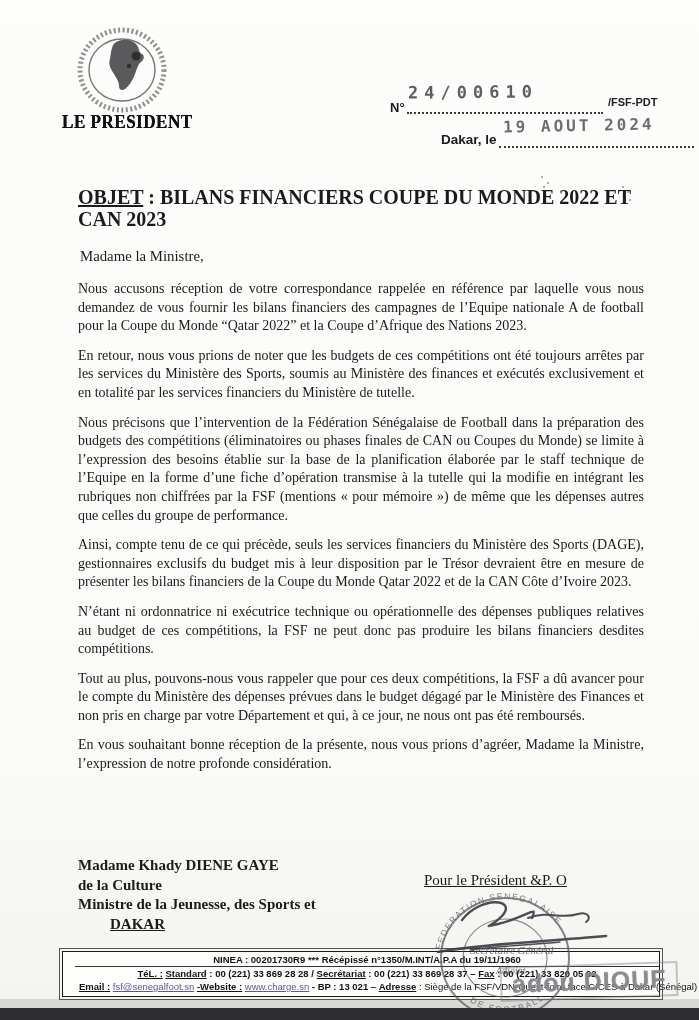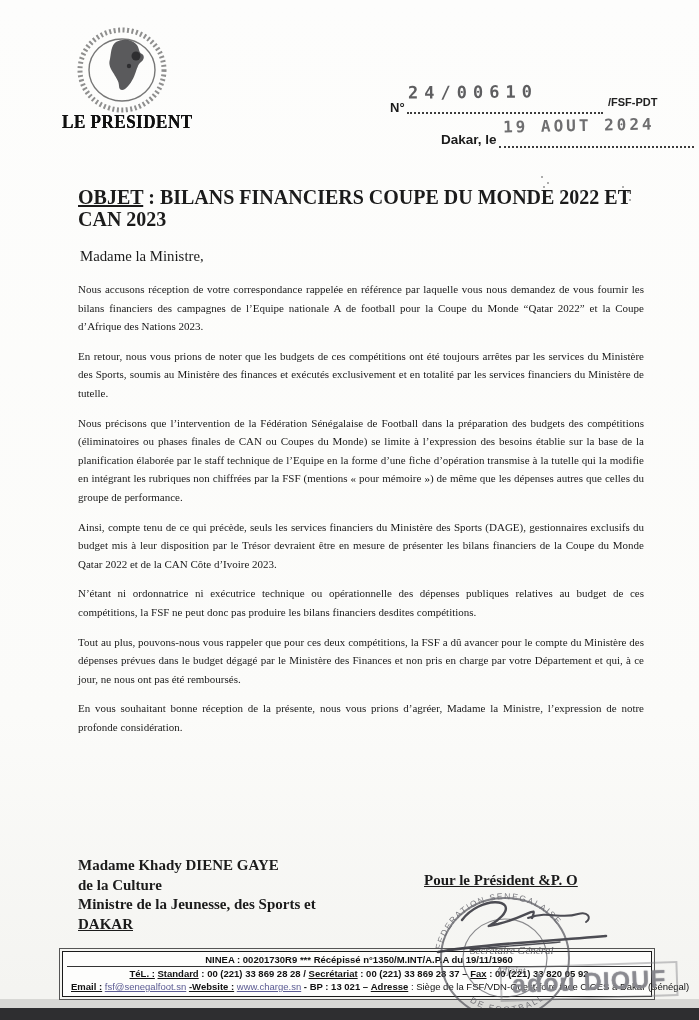--- a/index.html
+++ b/index.html
@@ -46,42 +46,42 @@
   .a2{left:622px;top:186px;box-shadow:5px 5px 0 #777,1px 10px 0 #777,7px 13px 0 #777;}
 
   
   .subject{position:absolute;left:78px;top:186px;width:560px;font-weight:bold;font-size:20px;line-height:22px;}
   .subject .lbl{text-decoration:underline;}
 
   
   .salutation{position:absolute;left:80px;top:248px;font-size:14.8px;}
   .body-text{position:absolute;left:78px;top:280px;width:566px;}
   .body-text p{
-    margin:0 0 11px 0;font-size:11px;line-height:18.6px;text-align:justify;
+    margin:0 0 11px 0;font-size:14px;line-height:18.6px;text-align:justify;
     color:#1a1a1a;
   }
 
   
   .sig-left{position:absolute;left:78px;top:856px;font-weight:bold;font-size:15px;line-height:19.5px;}
-  .sig-left .city{text-decoration:underline;}
-  .sig-right{position:absolute;left:424px;top:872px;font-weight:bold;font-size:15px;text-decoration:underline;white-space:nowrap;}
+  .sig-left .city{text-decoration:underline;margin-left:32px;}
+  .sig-right{position:absolute;left:424px;top:872px;font-weight:normal;font-size:15px;text-decoration:underline;white-space:nowrap;}
   .stamp-wrap{position:absolute;left:410px;top:884px;width:210px;height:134px;z-index:6;pointer-events:none;opacity:.9;}
   .name-stamp{
     position:absolute;left:500px;top:964px;z-index:7;transform:rotate(-2deg);
     font-family:"Liberation Sans",sans-serif;font-weight:bold;font-size:25px;letter-spacing:1px;
     color:rgba(140,140,146,.65);text-shadow:0 0 1px rgba(120,120,126,.9);
     border:2px solid rgba(130,130,136,.45);padding:1px 10px;white-space:nowrap;
   }
 
   
   .footer{
     position:absolute;left:62px;top:951px;width:584px;z-index:3;background:#fdfdfc;
     border:1.5px solid #1a1a1a;outline:1px solid #555;outline-offset:2px;
     font-family:"Liberation Sans",sans-serif;font-size:9.5px;color:#111;
-    text-align:center;padding:1px 0 3px 4px;
+    text-align:center;padding:1px 0 3px 12px;
   }
   .footer .row{padding:1px 4px;white-space:nowrap;}
   .footer .row1{border-bottom:1px solid #333;font-weight:bold;}
   .footer .u{text-decoration:underline;font-weight:bold;}
   .footer .b{font-weight:bold;}
   .footer .link{color:#5a5a92;text-decoration:underline;}
 </style>
 </head>
 <body>
 

